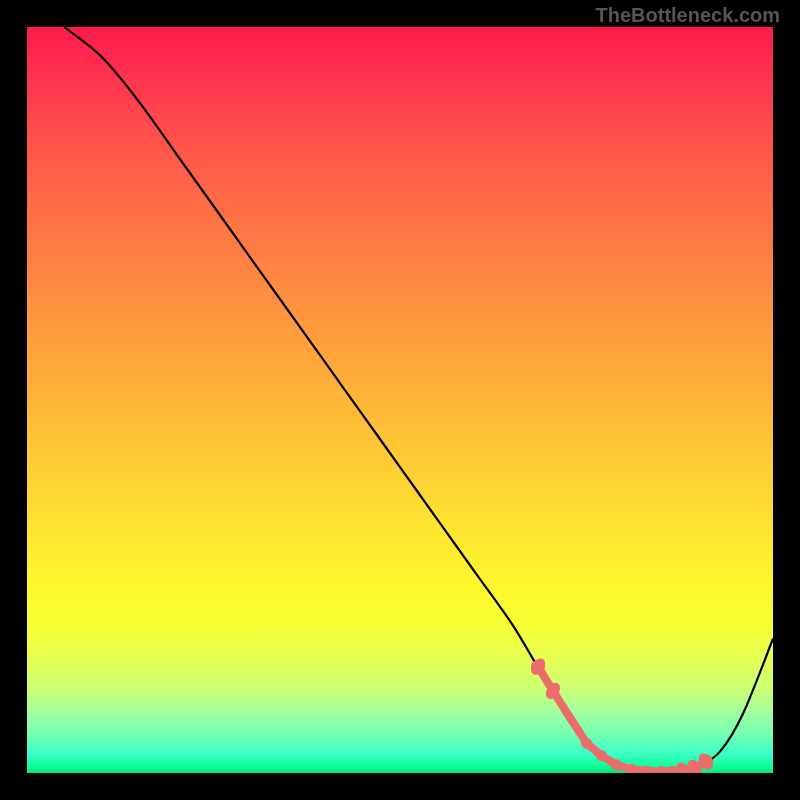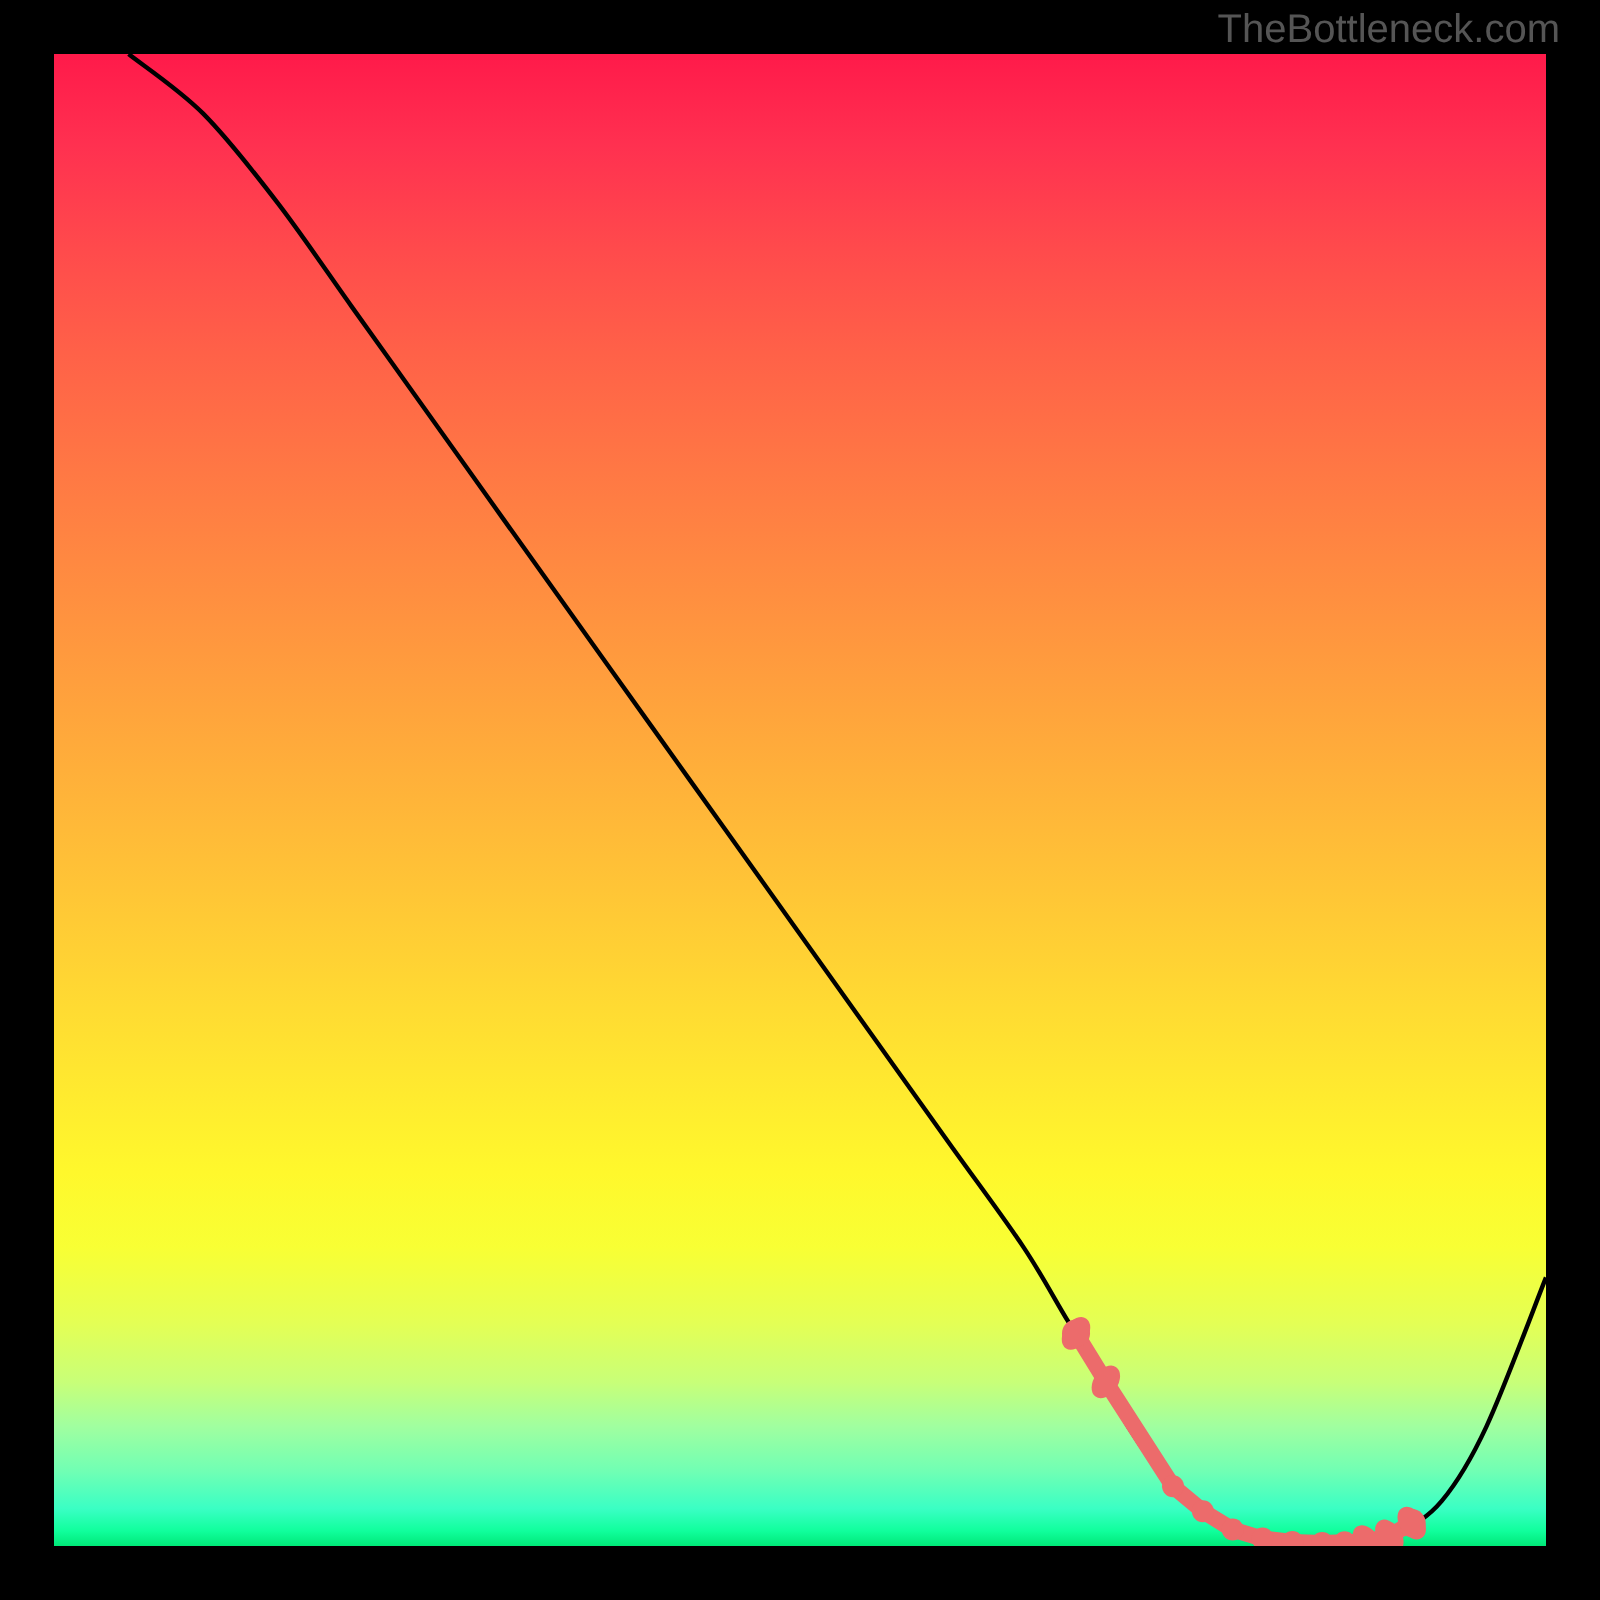--- a/index.html
+++ b/index.html
@@ -9,21 +9,21 @@
     background: #000;
     position: relative;
     font-family: Arial, sans-serif;
   }
   .watermark {
     position: absolute;
     top: 4px;
     right: 20px;
     color: #555;
     font-size: 20px;
-    font-weight: 400;
+    font-weight: 700;
     z-index: 10;
     text-align: right;
   }
   .plot-area {
     position: absolute;
     left: 27px;
     top: 27px;
     width: 746px;
     height: 746px;
     overflow: hidden;

